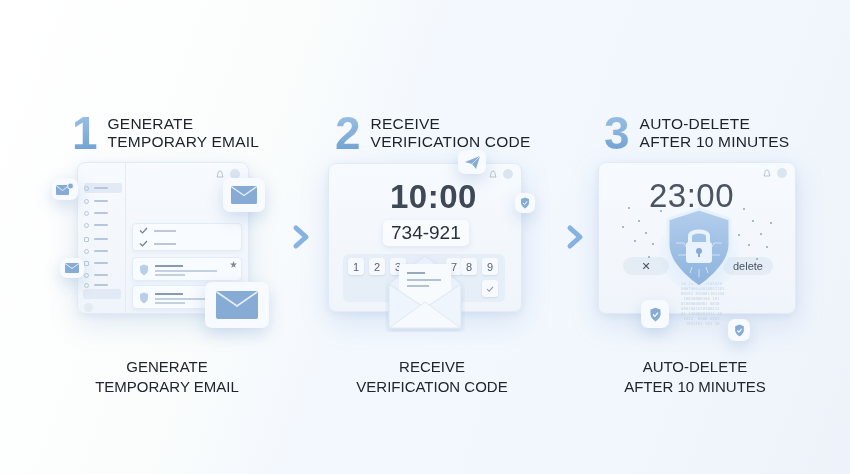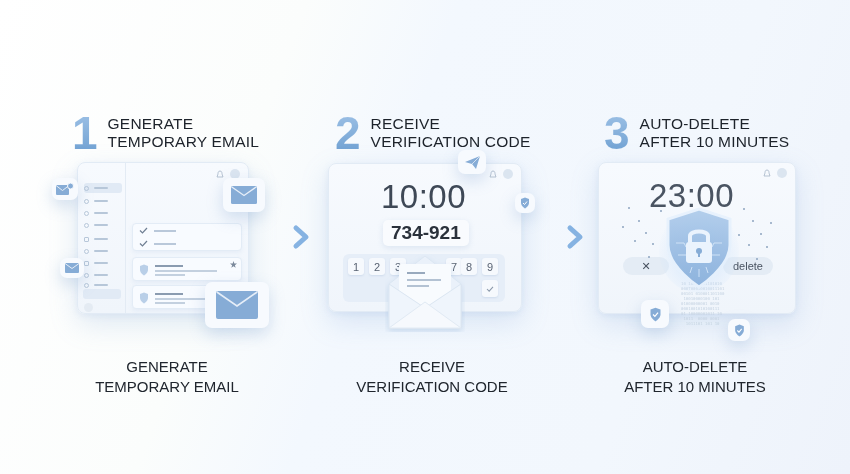--- a/index.html
+++ b/index.html
@@ -53,21 +53,21 @@
   .side-item.active { background: #e1eaf5; border-radius: 3px; height: 10px; }
   .list-card { position: absolute; background: #f8fbff; border: 1px solid #e3ecf6; border-radius: 4px; box-shadow: 0 2px 4px rgba(140,170,210,0.12); }
   .check-row { display: flex; align-items: center; gap: 6px; height: 13px; padding-left: 6px; }
   .check-row .ln { width: 22px; height: 2px; background: #b9c8da; }
   .shield-mini { width: 10px; height: 12px; }
 
   
   .big-time { position: absolute; font-size: 33px; color: #3e4856; letter-spacing: 0.5px; font-family: "Liberation Sans", sans-serif; }
   .code-box {
     position: absolute; background: #f9fbfe; border-radius: 5px; padding: 2px 8px;
-    font-size: 19px; color: #2a313b; box-shadow: 0 2px 6px rgba(130,160,200,0.2); font-weight: bold;
+    font-size: 19px; color: #2a313b; box-shadow: 0 2px 6px rgba(130,160,200,0.2);
   }
   .keypad { position: absolute; background: #e6eef8; border-radius: 6px; }
   .key {
     position: absolute; width: 16px; height: 17px; background: #f6f9fd; border-radius: 3px;
     font-size: 11px; color: #596373; display: flex; align-items: center; justify-content: center;
     box-shadow: 0 1px 2px rgba(120,150,190,0.2);
   }
 
   
   .pill {
@@ -226,21 +226,21 @@
 </svg>
 
 <div>
   <div class="win" style="left:328px; top:163px; width:194px; height:149px;">
     <div class="bell-dot" style="right:8px; top:5px;">
       <svg class="bell" viewBox="0 0 8 9">
           <path d="M4 1 C2 1 2 3 2 4 L1 7 L7 7 L6 4 C6 3 6 1 4 1Z" fill="none" stroke="#a7b6c8" stroke-width="0.8"></path>
         </svg>
       <span class="dot"></span>
     </div>
-    <div class="big-time" style="left:52px; top:14px;">10:00</div>
+    <div class="big-time" style="left:61px; top:14px;font-weight:bold;">10:00</div>
     <div class="code-box" style="left:54px; top:56px;">734-921</div>
     <div class="keypad" style="left:14px; top:90px; width:162px; height:48px;">
       <div class="key" style="left:5px; top:4px;">1</div>
       <div class="key" style="left:26px; top:4px;">2</div>
       <div class="key" style="left:47px; top:4px;">3</div>
       <div class="key" style="left:103px; top:4px;">7</div>
       <div class="key" style="left:118px; top:4px;">8</div>
       <div class="key" style="left:139px; top:4px;">9</div>
       <div class="key" style="left:139px; top:26px;">
         <svg width="8" height="6" viewBox="0 0 9 7">

